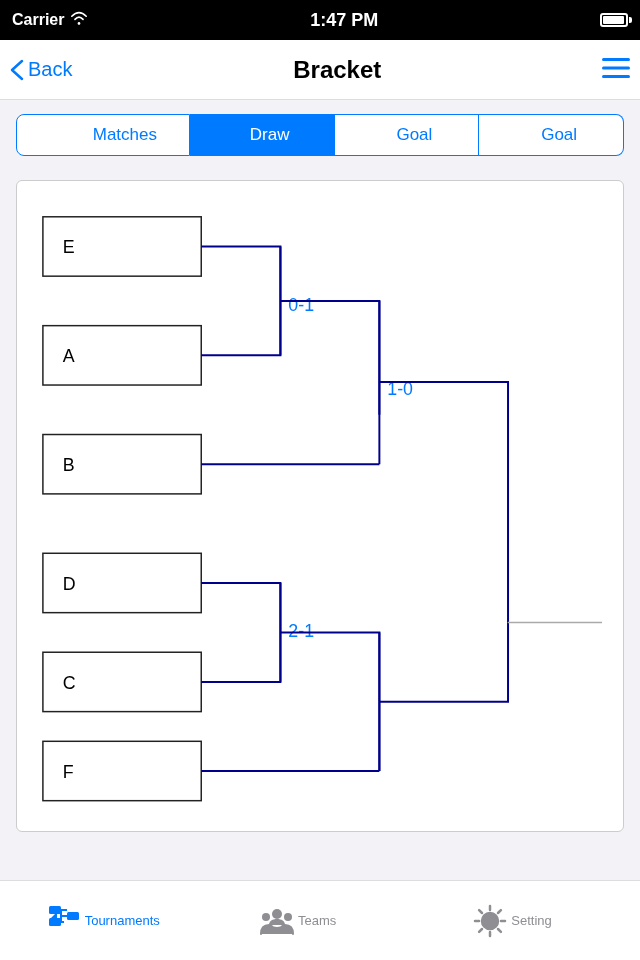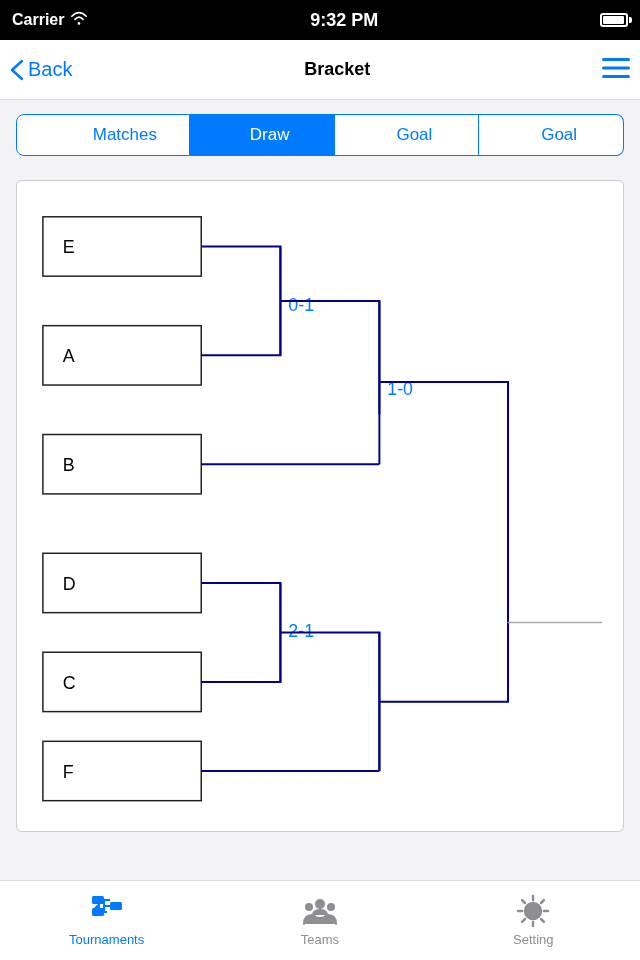--- a/index.html
+++ b/index.html
@@ -57,21 +57,21 @@
       justify-content: space-between;
       padding: 0 10px;
       border-bottom: 1px solid #ddd;
       flex-shrink: 0;
     }
     .nav-back {
       display: flex; align-items: center; gap: 4px;
       color: #007AFF; font-size: 20px; font-weight: 400;
       cursor: pointer;
     }
-    .nav-title { font-size: 18px; font-weight: 700; color: #000; }
+    .nav-title { font-size: 24px; font-weight: 700; color: #000; }
     .nav-menu { color: #007AFF; font-size: 22px; cursor: pointer; line-height: 1; }
 
     
     .tabs {
       background: #f2f2f7;
       padding: 14px 16px;
       display: flex;
       gap: 0;
       flex-shrink: 0;
     }
@@ -144,21 +144,21 @@
     .bottom-tabs {
       background: #fff;
       border-top: 1px solid #ddd;
       height: 80px;
       display: flex;
       align-items: center;
       justify-content: space-around;
       flex-shrink: 0;
     }
     .bottom-tab {
-      display: flex; flex-direction: column; align-items: center; gap: 4px;
+      display: flex; flex-direction: row; align-items: center; gap: 4px;
       cursor: pointer;
       width: 120px;
     }
     .bottom-tab .tab-label {
       font-size: 13px;
       color: #8e8e93;
     }
     .bottom-tab.active .tab-label { color: #007AFF; }
     .bottom-tab svg { width: 34px; height: 34px; }
     .bottom-tab.active svg path, .bottom-tab.active svg circle, .bottom-tab.active svg rect { fill: #007AFF; }
@@ -171,21 +171,21 @@
   <div class="carrier">
     <span>Carrier</span>
     <span class="wifi-icon">
       <svg viewBox="0 0 20 14" fill="none">
         <path d="M10 11.5 C10.8 11.5 11.5 12.2 11.5 13 C11.5 13.8 10.8 14.5 10 14.5 C9.2 14.5 8.5 13.8 8.5 13 C8.5 12.2 9.2 11.5 10 11.5Z" fill="white"></path>
         <path d="M5.5 8.5 C7 6.9 8.4 6 10 6 C11.6 6 13 6.9 14.5 8.5" stroke="white" stroke-width="1.8" fill="none" stroke-linecap="round"></path>
         <path d="M2 5 C4.5 2.5 7.1 1 10 1 C12.9 1 15.5 2.5 18 5" stroke="white" stroke-width="1.8" fill="none" stroke-linecap="round"></path>
       </svg>
     </span>
   </div>
-  <div class="time">9:32 PM</div>
+  <div class="time">1:47 PM</div>
   <div class="battery">
     <div class="battery-fill"></div>
   </div>
 </div>
 
 <div class="nav-bar">
   <div class="nav-back">
     <svg width="14" height="22" viewBox="0 0 14 22" fill="none">
       <path d="M12 2L2 11L12 20" stroke="#007AFF" stroke-width="2.5" stroke-linecap="round" stroke-linejoin="round"></path>
     </svg>

